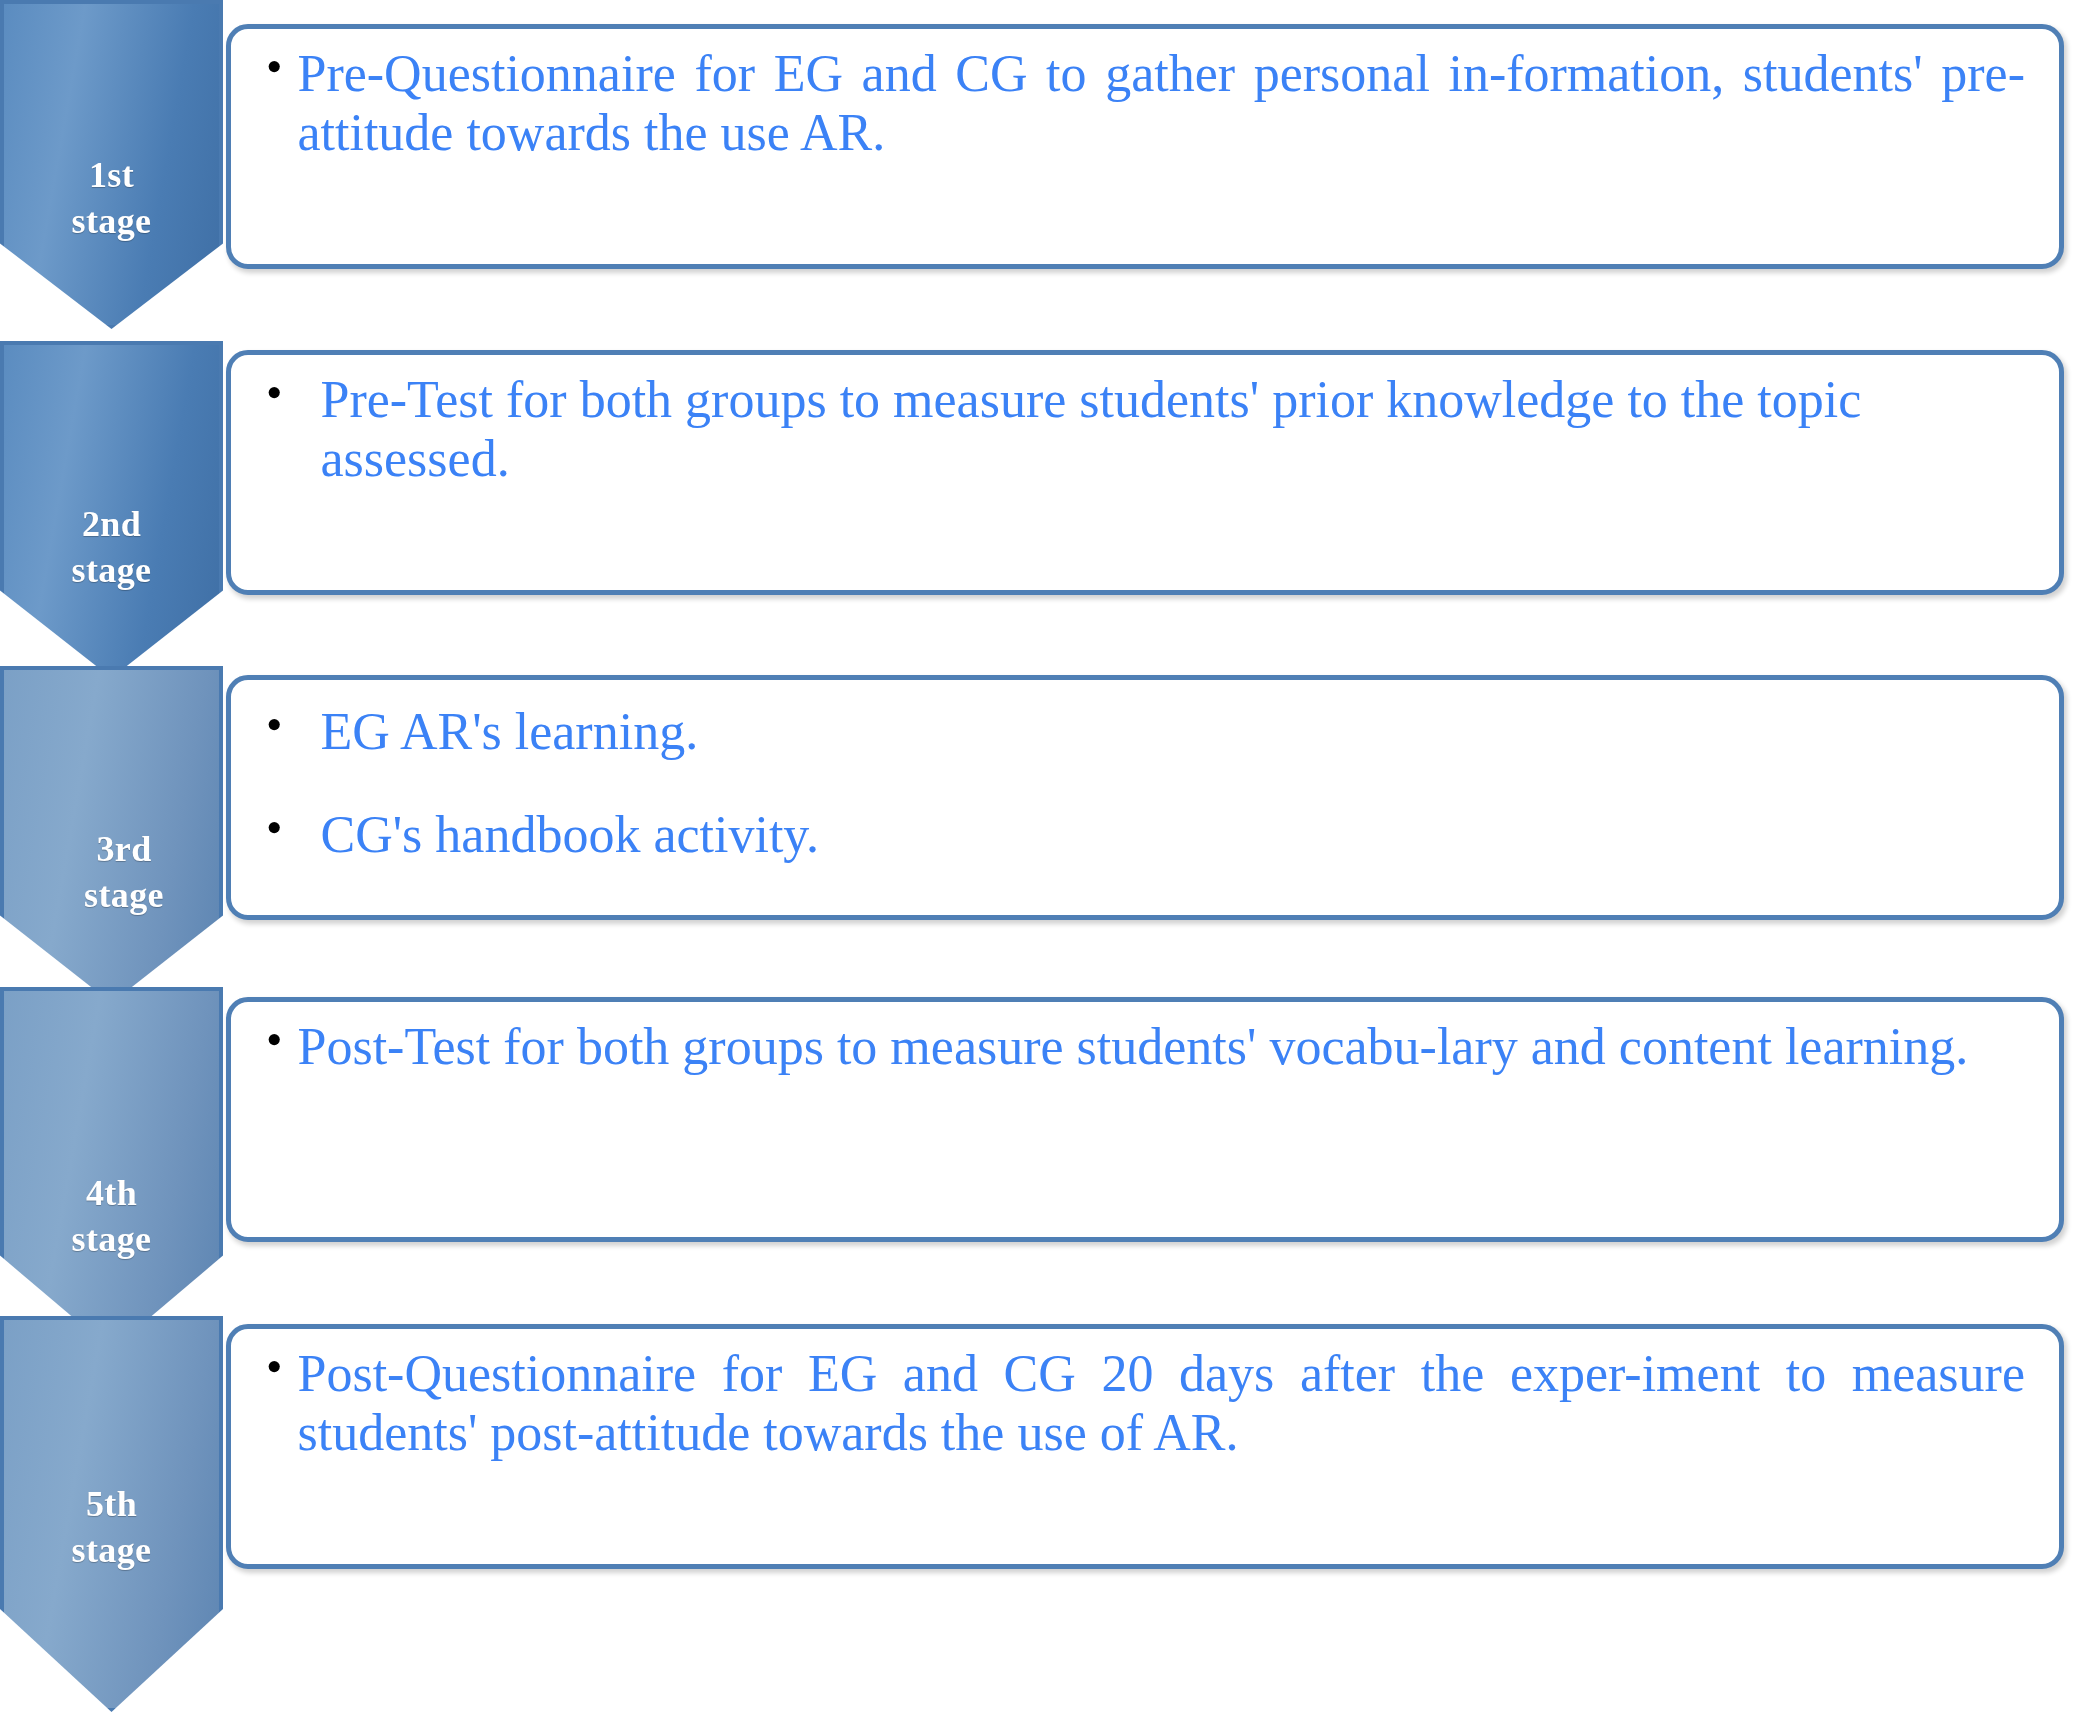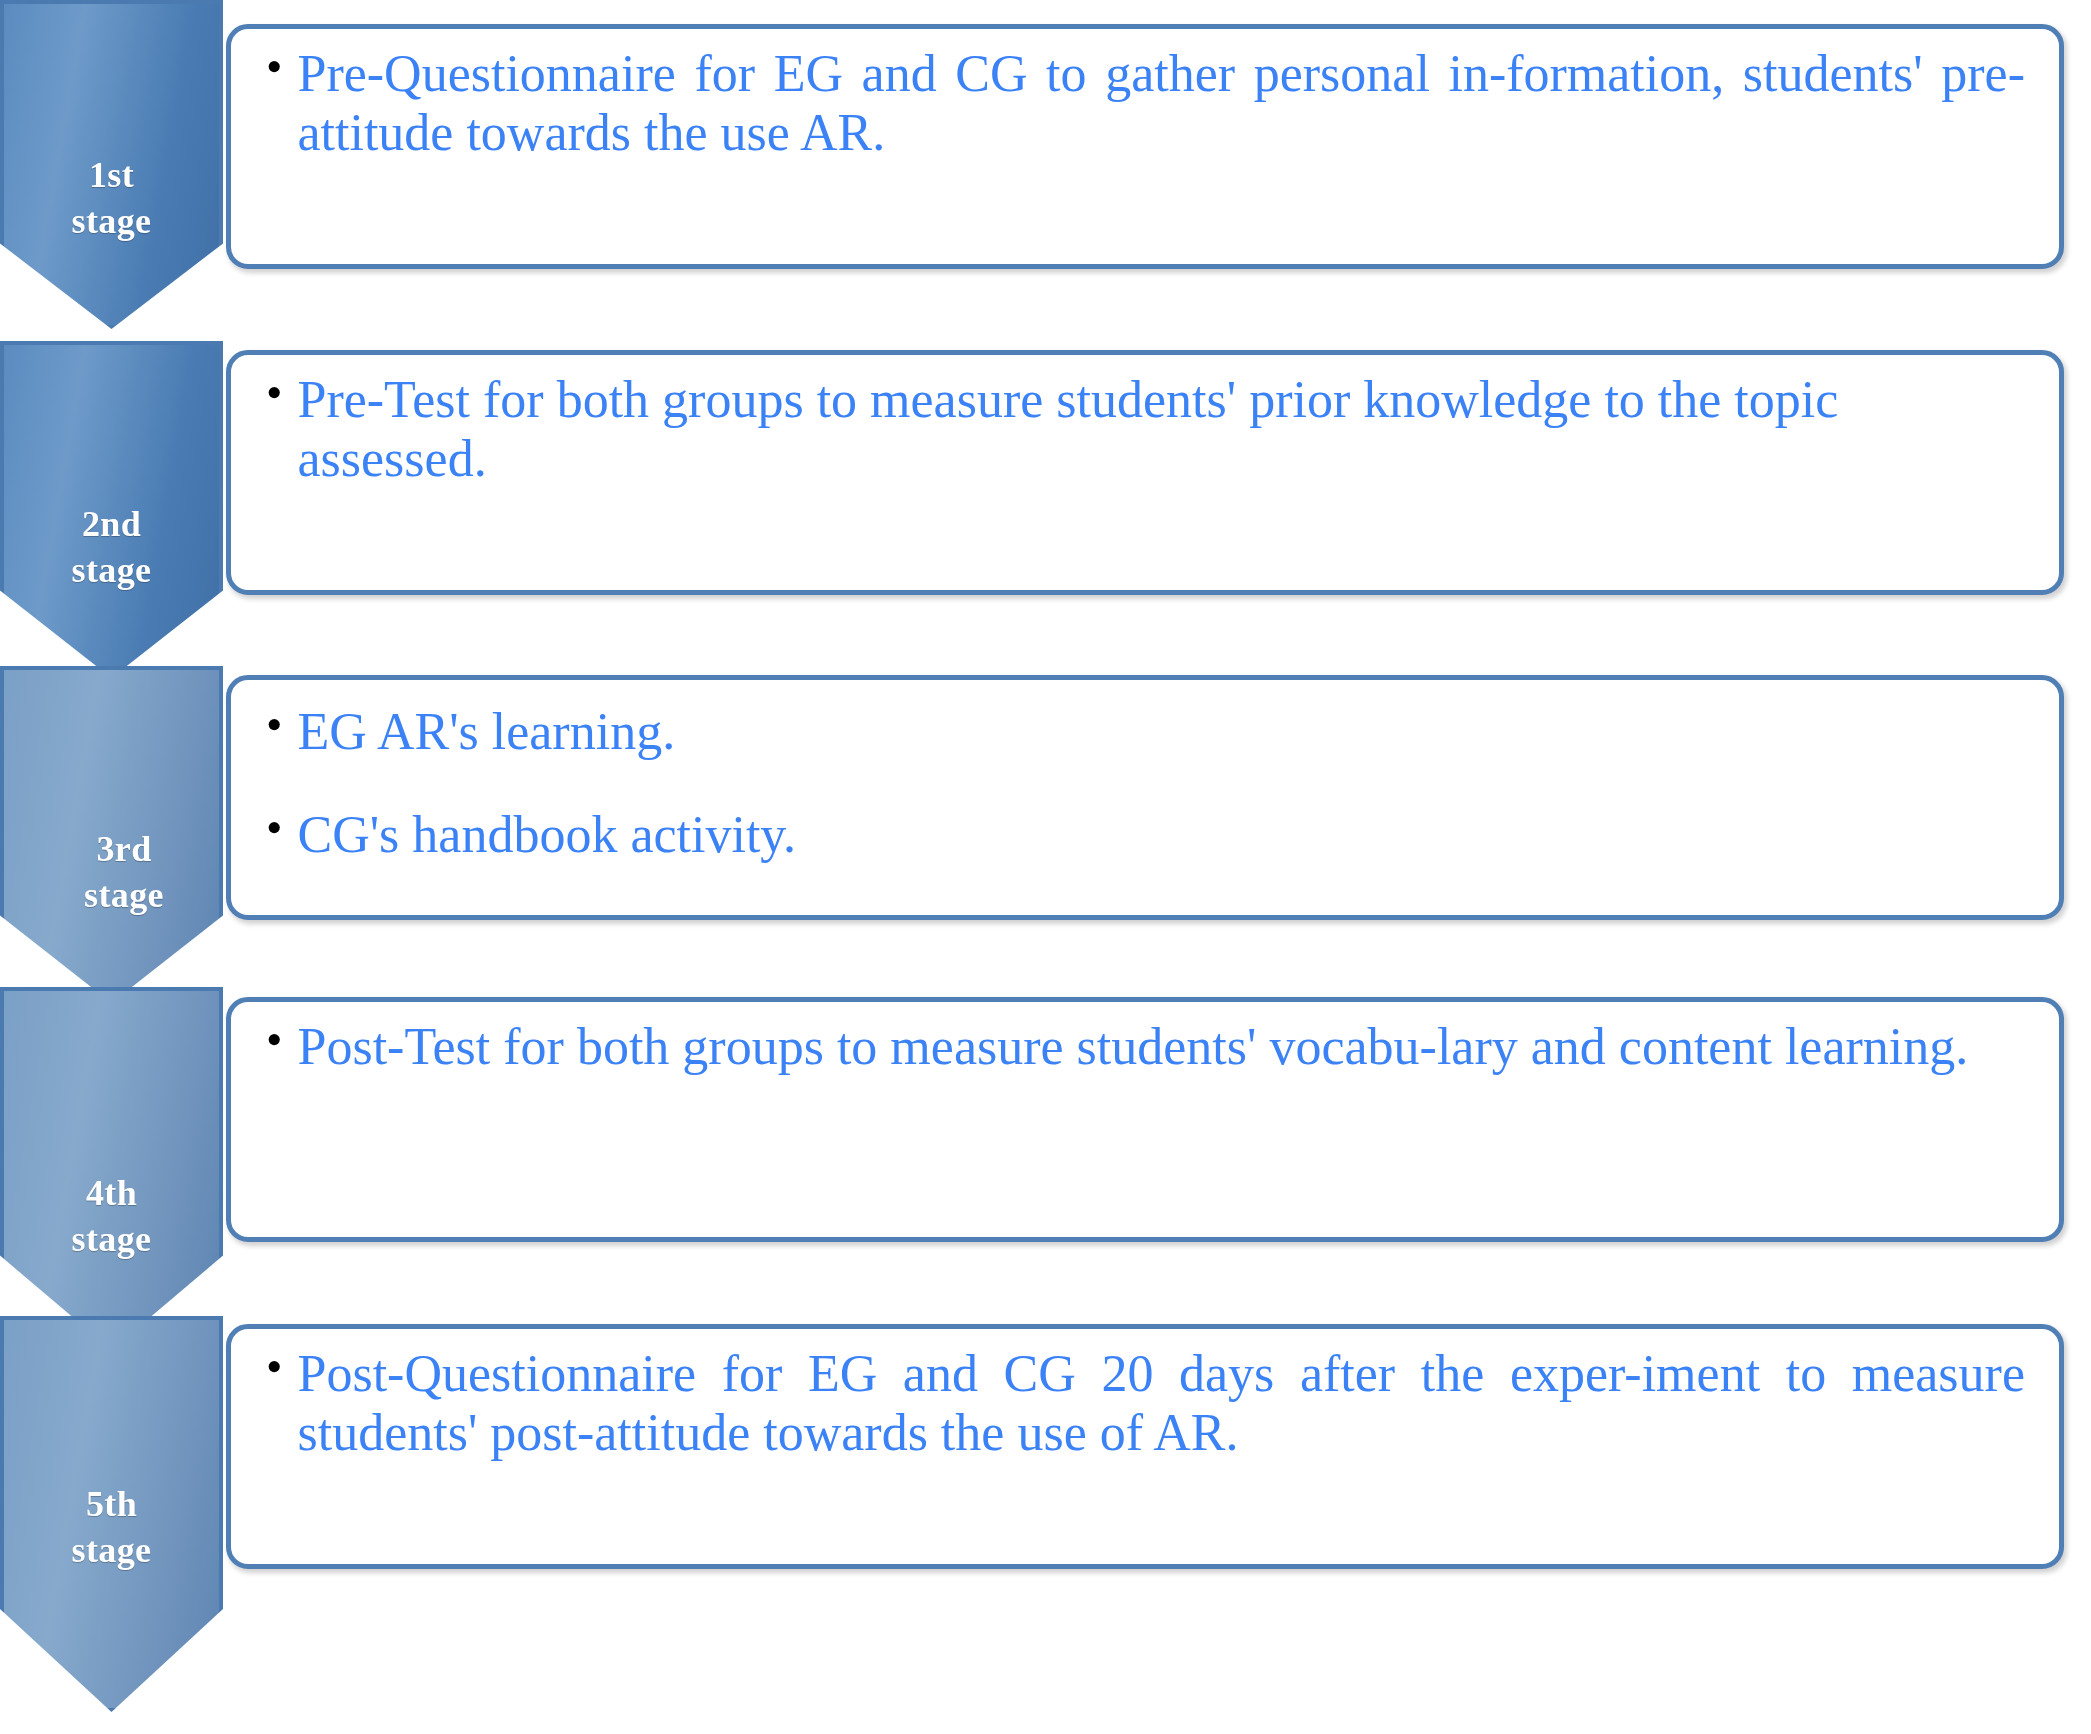--- a/index.html
+++ b/index.html
@@ -96,20 +96,21 @@
     line-height: 1.14;
     color: #3b82f6;
     font-family: "Liberation Serif", serif;
     text-align: justify;
     text-justify: inter-word;
     hyphens: manual;
   }
 
   .bullet-text.nojustify {
     text-align: left;
+    margin-left: 23px;
   }
 </style>
 </head>
 <body>
 
 <div id="diagram">
 
   <div class="arrow-col">
 
     <div class="chevron" style="top:0px; height:329px;">

